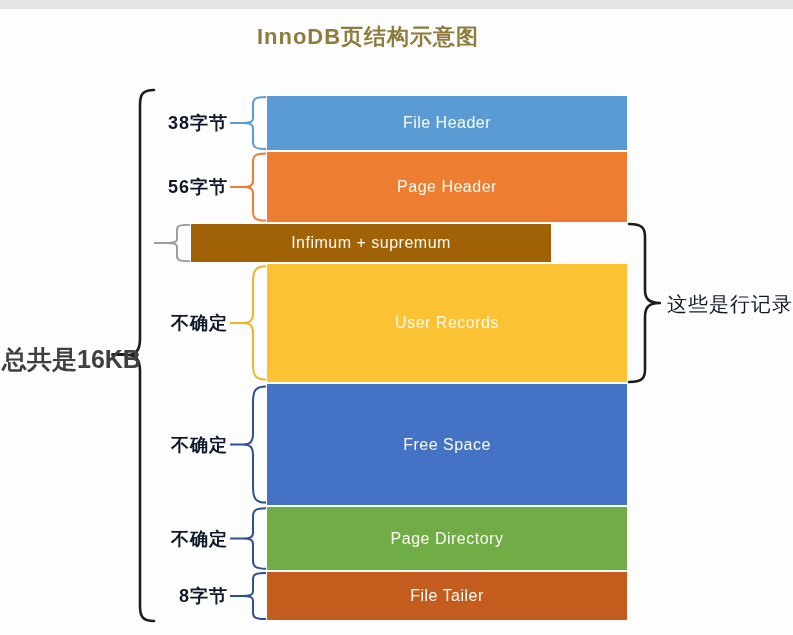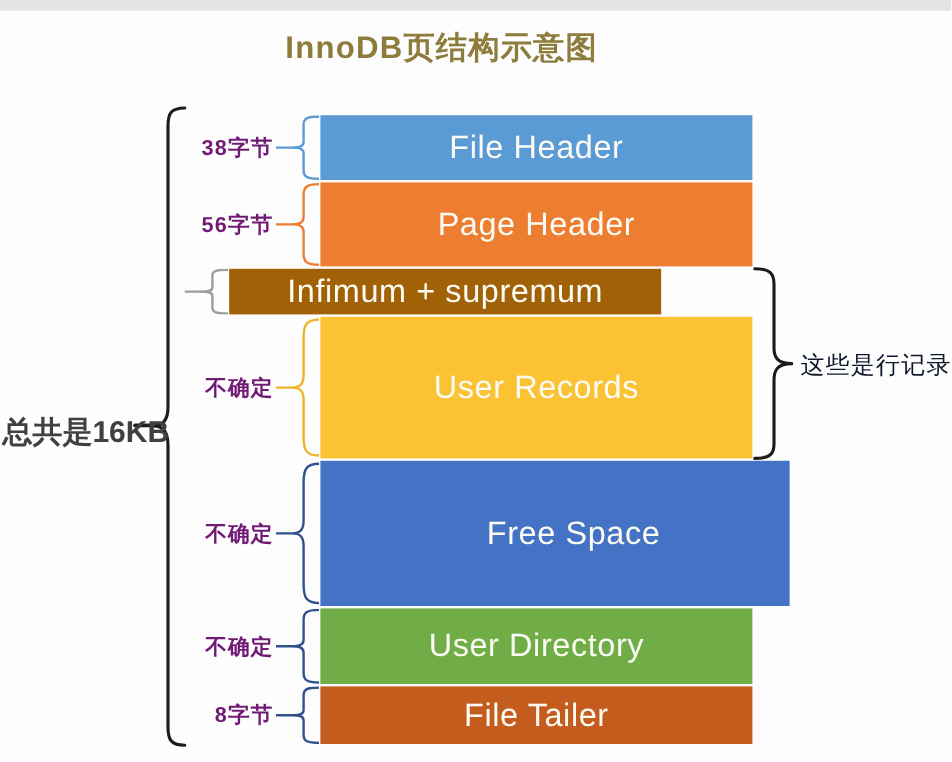--- a/index.html
+++ b/index.html
@@ -3,36 +3,36 @@
 <meta charset="utf-8">
 <style>
   html,body { margin:0; padding:0; background:#ffffff; }
   .stage {
     position:relative; width:793px; height:635px; background:#fdfdfd;
     font-family:"Liberation Sans","DejaVu Sans",sans-serif; overflow:hidden;
   }
   .top-strip { position:absolute; left:0; top:0; width:793px; height:9px; background:#e5e5e5; }
   .title {
     position:absolute; left:0; top:22px; width:736px; margin:0;
-    text-align:center; font-size:26px; font-weight:bold; letter-spacing:1px;
+    text-align:center; font-size:22px; font-weight:bold; letter-spacing:1px;
   }
   .rows { position:absolute; left:152px; top:96px; display:flex; flex-direction:column; gap:2px; }
   .row { display:flex; align-items:stretch; }
   .r0{height:54px} .r1{height:70px} .r2{height:38px} .r3{height:118px}
   .r4{height:121px} .r5{height:63px} .r6{height:48px}
   .size-label {
     width:76px; display:flex; align-items:center; justify-content:flex-end;
-    font-size:18px; font-weight:bold; color:#701a75; letter-spacing:1px; white-space:nowrap;
+    font-size:18px; font-weight:bold; color:#0f172a; letter-spacing:1px; white-space:nowrap;
   }
   .row-brace { flex:0 0 38px; width:38px; height:100%; }
   .row-brace path { fill:none; stroke-width:2; }
   .block {
     width:360px; margin-left:1px; display:flex; align-items:center; justify-content:center;
   }
-  .block-label { color:#fbfbf3; font-size:27px; letter-spacing:0.5px; }
+  .block-label { color:#fbfbf3; font-size:16px; letter-spacing:0.5px; }
   .total-brace { position:absolute; left:126px; top:87px; width:30px; height:537px; }
   .total-brace path, .note-bracket path { fill:none; stroke:#1c1c1c; stroke-width:2.6; stroke-linecap:round; }
   .total-connector { position:absolute; left:111px; top:353px; width:17px; height:3px; background:#1c1c1c; border-radius:2px; }
   .total-label {
     position:absolute; left:2px; top:343px; width:108px; text-align:right;
     font-size:25px; font-weight:bold; color:#404040; white-space:nowrap;
   }
   .note-bracket { position:absolute; left:627px; top:221px; width:34px; height:164px; }
   .note-label {
     position:absolute; left:667px; top:291px; font-size:20px; font-weight:normal;
@@ -92,32 +92,32 @@
       <div class="block" style="background-color: rgb(251, 194, 51);">
         <span class="block-label">User Records</span>
       </div>
     </div>
 
     <div class="row r4">
       <div class="size-label">不确定</div>
       <svg class="row-brace" viewBox="0 0 38 100" preserveAspectRatio="none">
         <path vector-effect="non-scaling-stroke" d="M38 2 C27 2 25 6 25 15 L25 41 C25 48 22 50 15 50 L2 50 M15 50 C22 50 25 52 25 59 L25 85 C25 94 27 98 38 98" stroke="#31508e"></path>
       </svg>
-      <div class="block" style="background-color: rgb(68, 114, 196); padding-left: 31px;">
+      <div class="block" style="background-color: rgb(68, 114, 196);">
         <span class="block-label">Free Space</span>
       </div>
     </div>
 
     <div class="row r5">
       <div class="size-label">不确定</div>
       <svg class="row-brace" viewBox="0 0 38 100" preserveAspectRatio="none">
         <path vector-effect="non-scaling-stroke" d="M38 2 C27 2 25 6 25 15 L25 41 C25 48 22 50 15 50 L2 50 M15 50 C22 50 25 52 25 59 L25 85 C25 94 27 98 38 98" stroke="#31508e"></path>
       </svg>
       <div class="block" style="background-color: rgb(112, 173, 71);">
-        <span class="block-label">User Directory</span>
+        <span class="block-label">Page Directory</span>
       </div>
     </div>
 
     <div class="row r6">
       <div class="size-label">8字节</div>
       <svg class="row-brace" viewBox="0 0 38 100" preserveAspectRatio="none">
         <path vector-effect="non-scaling-stroke" d="M38 2 C27 2 25 6 25 15 L25 41 C25 48 22 50 15 50 L2 50 M15 50 C22 50 25 52 25 59 L25 85 C25 94 27 98 38 98" stroke="#31508e"></path>
       </svg>
       <div class="block" style="background-color: rgb(196, 92, 30);">
         <span class="block-label">File Tailer</span>

